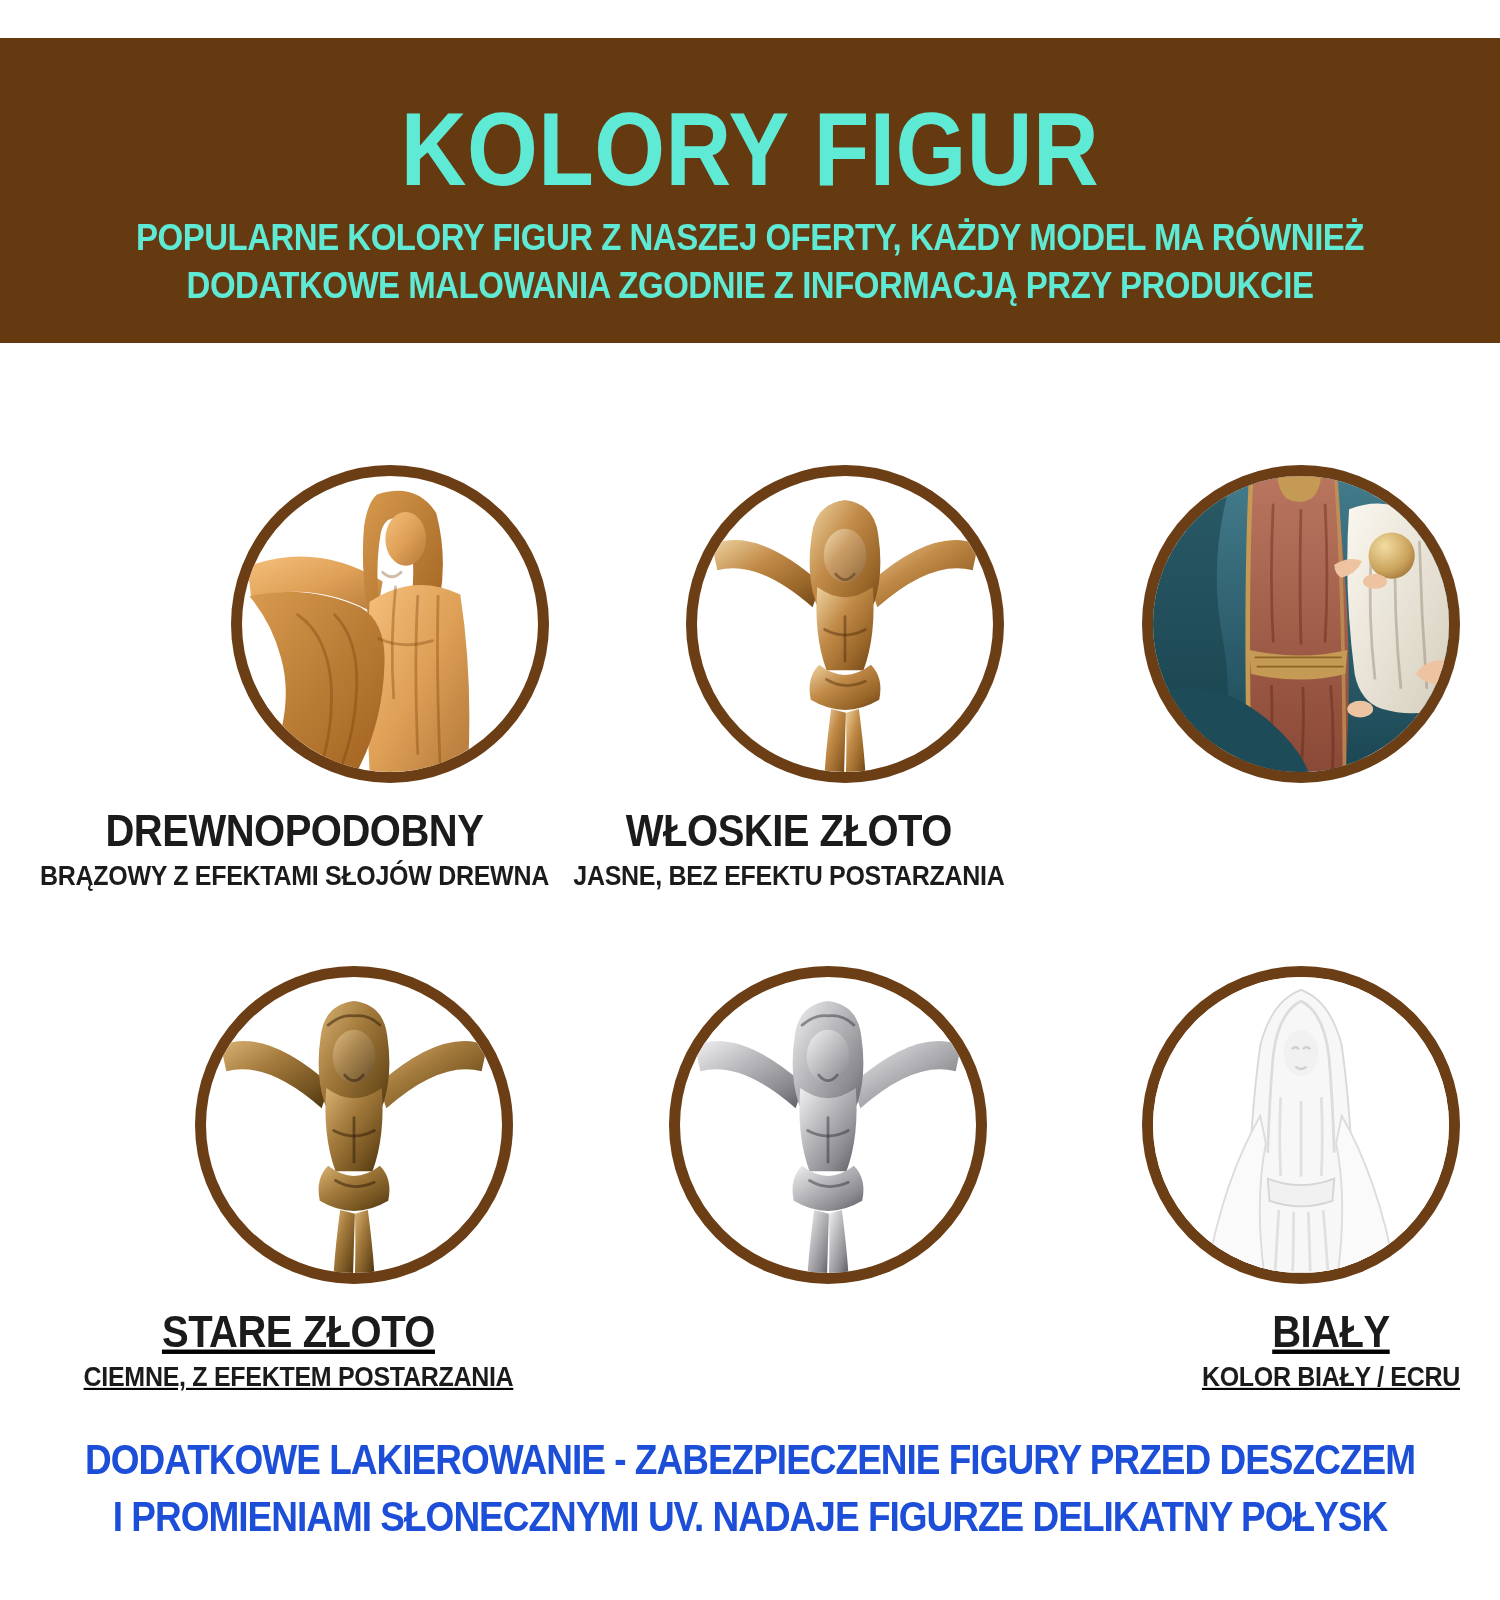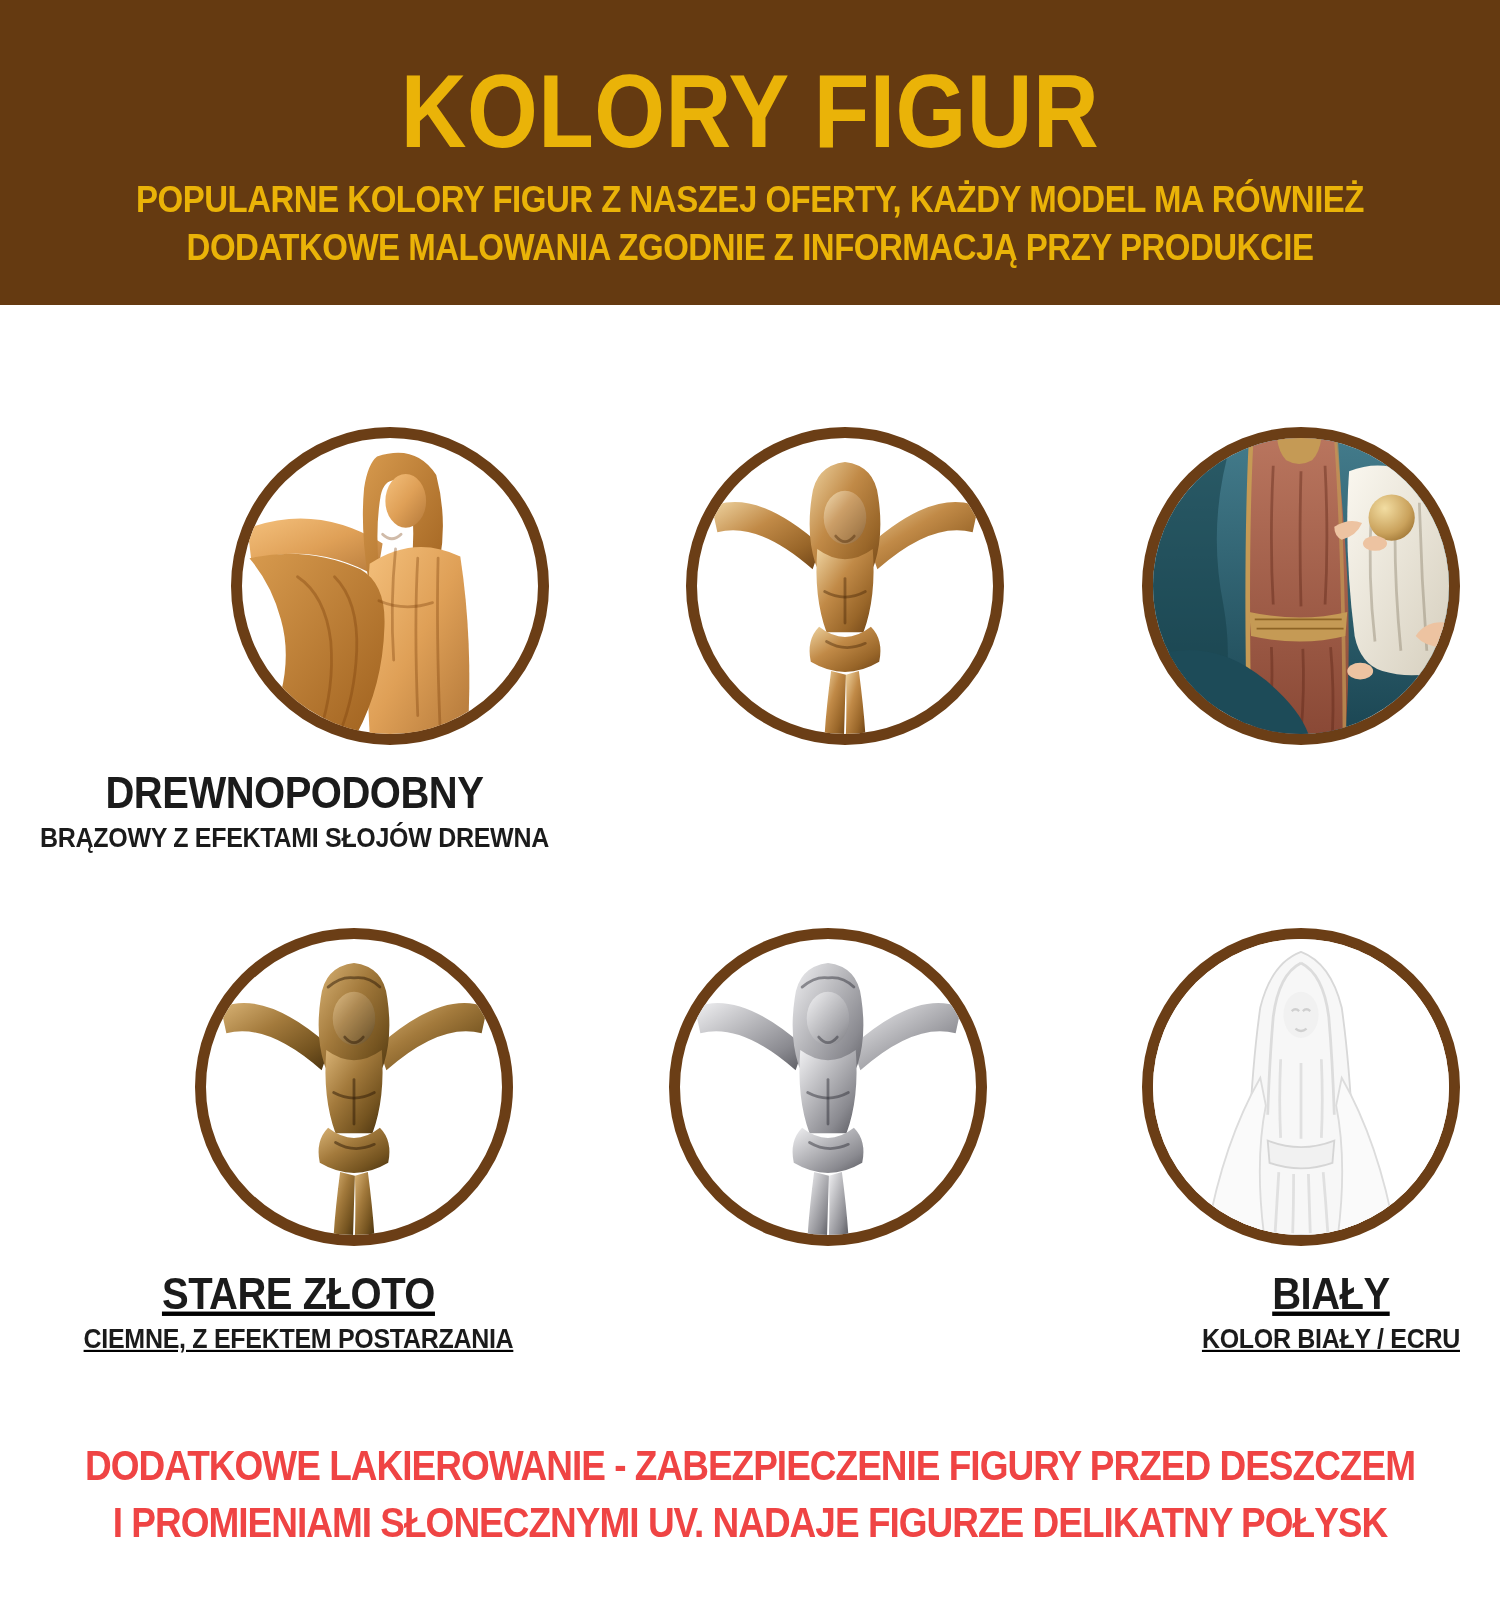--- a/index.html
+++ b/index.html
@@ -8,21 +8,22 @@
     width: 1500px; height: 1600px;
     background: #ffffff;
     font-family: "Liberation Sans", sans-serif;
     overflow: hidden;
   }
   
   .band {
     width: 1500px; height: 305px;
     background: #653a11;
     text-align: center;
-    color: #eab308;
+    color: #5eead4;
+    margin-top: 38px;
   }
   .band h1 {
     margin: 0;
     padding-top: 46px;
     font-size: 91px;
     font-weight: bold;
     letter-spacing: 0.5px;
     transform: scaleY(1.14);
     transform-origin: top center;
     white-space: nowrap;
@@ -76,23 +77,23 @@
     font-weight: bold;
     color: #1b1b1b;
     letter-spacing: -0.3px;
     transform: scaleY(1.08);
     transform-origin: center;
     white-space: nowrap;
     min-height: 0;
   }
   
   .footer {
-    margin-top: 84px;
+    margin-top: 40px;
     text-align: center;
-    color: #ef4444;
+    color: #1d4ed8;
     font-weight: bold;
   }
   .footer p {
     margin: 0;
     font-size: 37px;
     line-height: 57px;
     letter-spacing: -1px;
     transform: scaleY(1.15);
     transform-origin: center;
     white-space: nowrap;
@@ -170,20 +171,24 @@
           <ellipse cx="160" cy="86" rx="23" ry="29" fill="url(#gGoldBright)"></ellipse>
           <ellipse cx="160" cy="86" rx="23" ry="29" fill="#ffffff" opacity="0.18"></ellipse>
           <g fill="none" stroke="rgba(70,35,5,0.42)" stroke-width="3" stroke-linecap="round">
             <path d="M138,166 Q160,178 182,166"></path>
             <path d="M160,152 L160,200"></path>
             <path d="M150,106 Q160,118 170,106"></path>
             <path d="M140,220 Q160,232 182,222"></path>
           </g>
         </svg>
       </div>
+      <figcaption>
+        <div class="swatch-title">WŁOSKIE ZŁOTO</div>
+        <div class="swatch-subtitle">JASNE, BEZ EFEKTU POSTARZANIA</div>
+      </figcaption>
     </figure>
 
     <figure class="cell">
       <div class="circle">
         <svg viewBox="0 0 320 320">
           <defs>
             <linearGradient id="gTeal" x1="0" y1="0" x2="0" y2="1">
               <stop offset="0" stop-color="#437b8b"></stop>
                 <stop offset="1" stop-color="#1b4653"></stop>
             </linearGradient>

